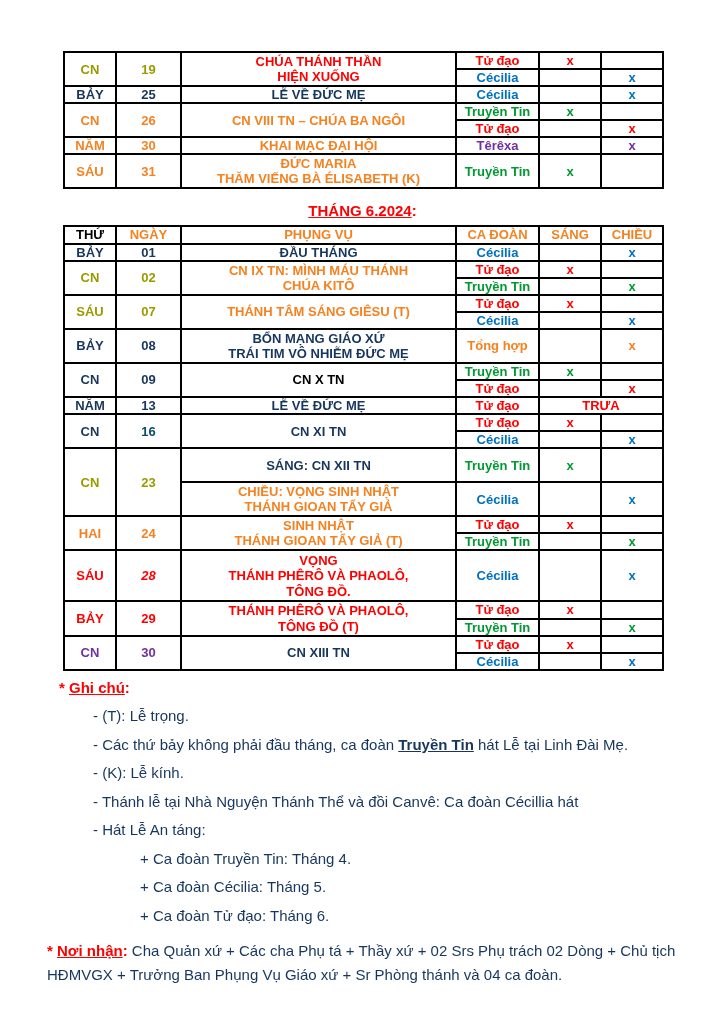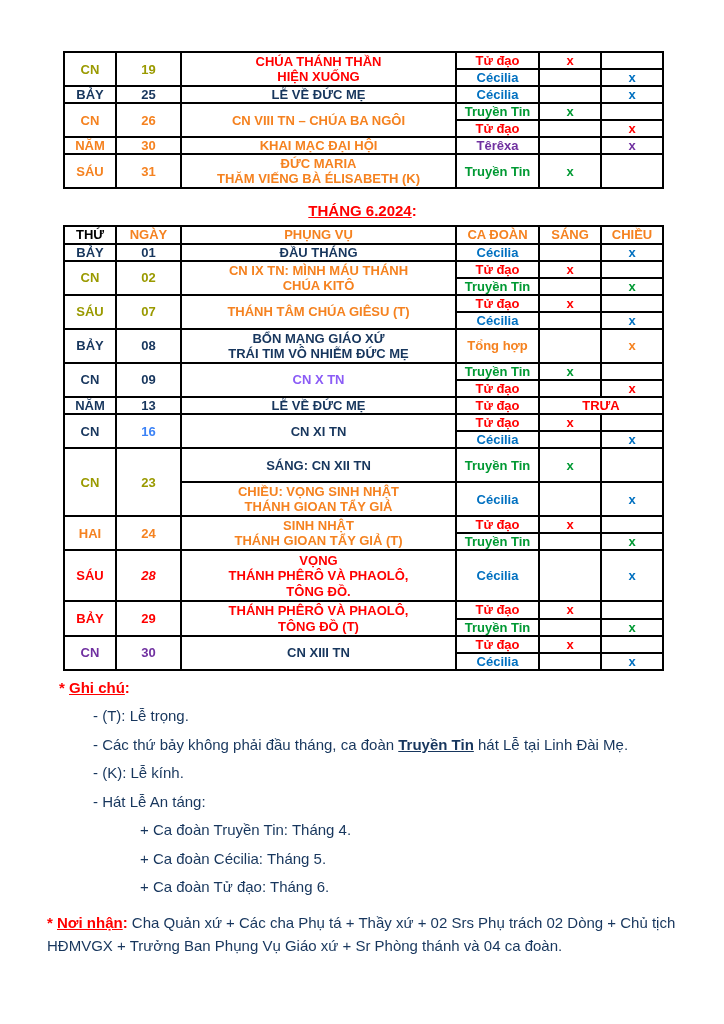--- a/index.html
+++ b/index.html
@@ -167,21 +167,21 @@
       </tr>
       <tr class="h1">
         <td style="color: rgb(0, 153, 51);">Truyền Tin</td>
         <td></td>
         <td style="color: rgb(0, 153, 51);">x</td>
       </tr>
 
       <tr class="h1">
         <td rowspan="2" style="color: rgb(154, 154, 0);">SÁU</td>
         <td rowspan="2" style="color: rgb(154, 154, 0);">07</td>
-        <td rowspan="2" style="color: rgb(245, 130, 32);">THÁNH TÂM CHÚA GIÊSU (T)</td>
+        <td rowspan="2" style="color: rgb(245, 130, 32);">THÁNH TÂM SÁNG GIÊSU (T)</td>
         <td style="color: rgb(255, 0, 0);">Tử đạo</td>
         <td style="color: rgb(255, 0, 0);">x</td>
         <td></td>
       </tr>
       <tr class="h1">
         <td style="color: rgb(0, 112, 192);">Cécilia</td>
         <td></td>
         <td style="color: rgb(0, 112, 192);">x</td>
       </tr>
 
@@ -191,42 +191,42 @@
         <td style="color: rgb(23, 54, 93);">BỔN MẠNG GIÁO XỨ
 TRÁI TIM VÔ NHIỄM ĐỨC MẸ</td>
         <td style="color: rgb(245, 130, 32);">Tổng hợp</td>
         <td></td>
         <td style="color: rgb(245, 130, 32);">x</td>
       </tr>
 
       <tr class="h1">
         <td rowspan="2" style="color: rgb(23, 54, 93);">CN</td>
         <td rowspan="2" style="color: rgb(23, 54, 93);">09</td>
-        <td rowspan="2" style="color: #8b5cf6;">CN X TN</td>
+        <td rowspan="2" style="color: #000000;">CN X TN</td>
         <td style="color: rgb(0, 153, 51);">Truyền Tin</td>
         <td style="color: rgb(0, 153, 51);">x</td>
         <td></td>
       </tr>
       <tr class="h1">
         <td style="color: rgb(255, 0, 0);">Tử đạo</td>
         <td></td>
         <td style="color: rgb(255, 0, 0);">x</td>
       </tr>
 
       <tr class="h1">
         <td style="color: rgb(23, 54, 93);">NĂM</td>
         <td style="color: rgb(23, 54, 93);">13</td>
         <td style="color: rgb(23, 54, 93);">LỄ VỀ ĐỨC MẸ</td>
         <td style="color: rgb(255, 0, 0);">Tử đạo</td>
         <td colspan="2" style="color: rgb(255, 0, 0);">TRƯA</td>
       </tr>
 
       <tr class="h1">
         <td rowspan="2" style="color: rgb(23, 54, 93);">CN</td>
-        <td rowspan="2" style="color: #3b82f6; border-radius: 15px;">16</td>
+        <td rowspan="2" style="color: #0c4a6e; border-radius: 15px;">16</td>
         <td rowspan="2" style="color: rgb(23, 54, 93);">CN XI TN</td>
         <td style="color: rgb(255, 0, 0);">Tử đạo</td>
         <td style="color: rgb(255, 0, 0);">x</td>
         <td></td>
       </tr>
       <tr class="h1">
         <td style="color: rgb(0, 112, 192);">Cécilia</td>
         <td></td>
         <td style="color: rgb(0, 112, 192);">x</td>
       </tr>
@@ -302,20 +302,21 @@
         <td style="color: rgb(0, 112, 192);">x</td>
       </tr>
     </tbody>
   </table>
 
   <div class="notes" style="color: rgb(23, 54, 93);">
     <div class="note-heading" style="color: rgb(255, 0, 0);"><span>* </span><span class="u">Ghi chú</span><span>:</span></div>
     <div class="note">- (T): Lễ trọng.</div>
     <div class="note"><span>- Các thứ bảy không phải đầu tháng, ca đoàn </span><span class="bu">Truyền Tin</span><span> hát Lễ tại Linh Đài Mẹ.</span></div>
     <div class="note">- (K): Lễ kính.</div>
+    <div class="note">- Thánh lễ tại Nhà Nguyện Thánh Thể và đồi Canvê: Ca đoàn Cécillia hát</div>
     <div class="note">- Hát Lễ An táng:</div>
     <div class="subnote">+ Ca đoàn Truyền Tin: Tháng 4.</div>
     <div class="subnote">+ Ca đoàn Cécilia: Tháng 5.</div>
     <div class="subnote">+ Ca đoàn Tử đạo: Tháng 6.</div>
   </div>
 
   <p class="recipients" style="color: rgb(23, 54, 93);"><span class="recip-label" style="color: rgb(255, 0, 0);"><span>* </span><span class="u">Nơi nhận</span><span>:</span></span><span> Cha Quản xứ + Các cha Phụ tá + Thầy xứ + 02 Srs Phụ trách 02 Dòng + Chủ tịch HĐMVGX + Trưởng Ban Phụng Vụ Giáo xứ + Sr Phòng thánh và 04 ca đoàn.</span></p>
 
 </div>
 

